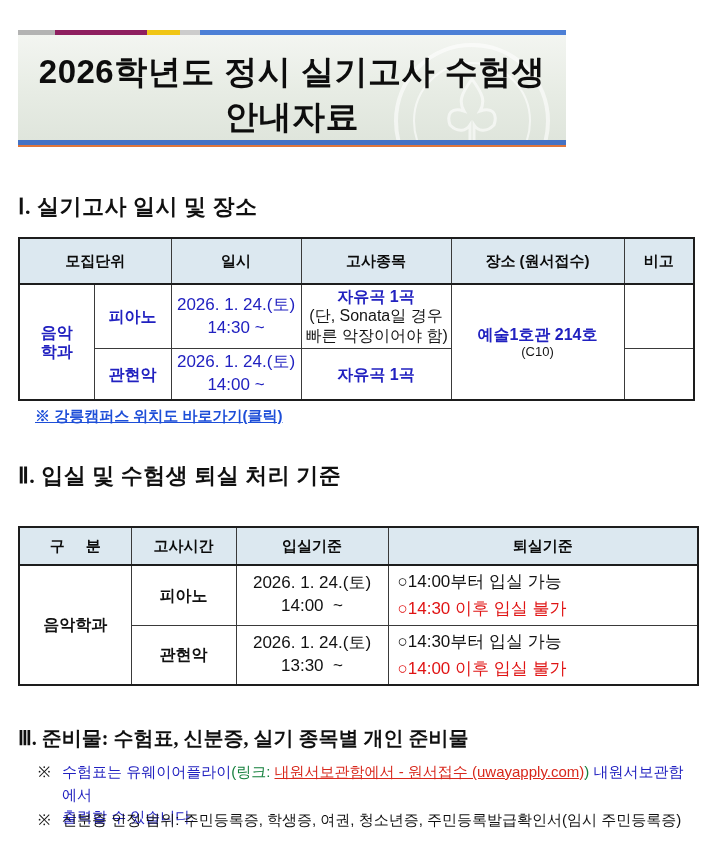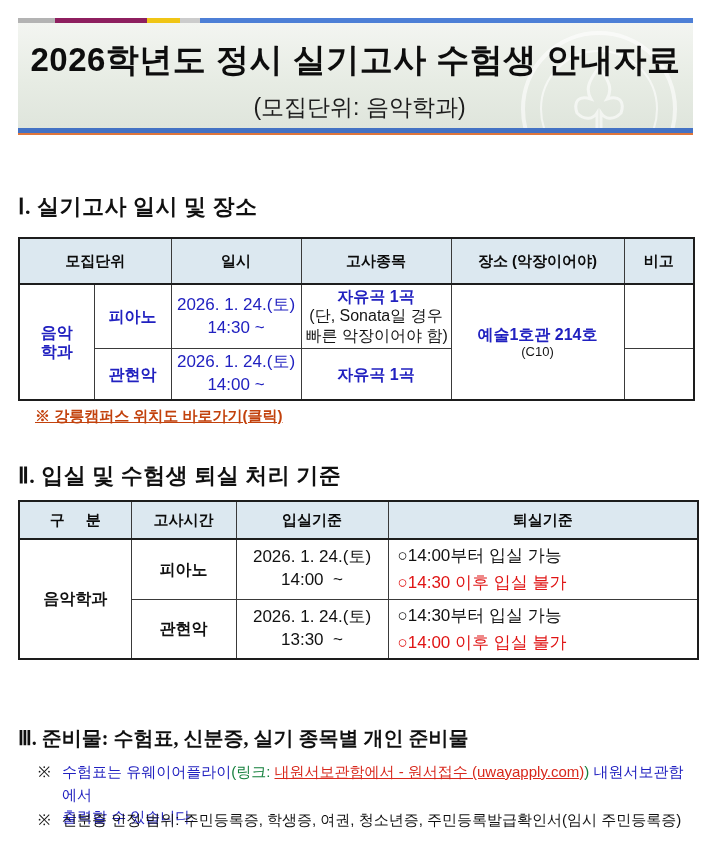--- a/index.html
+++ b/index.html
@@ -2,21 +2,21 @@
 <html><head>
 <meta charset="utf-8">
 <style>
   html,body{margin:0;padding:0;}
   body{
     width:711px;height:855px;position:relative;background:#ffffff;
     font-family:"Liberation Sans", sans-serif;color:#111;
     -webkit-font-smoothing:antialiased;
   }
   
-  .banner{position:absolute;left:18px;top:18px;width:675px;}
+  .banner{position:absolute;left:18px;top:30px;width:548px;}
   .topbar{display:flex;height:5px;}
   .seg-gray{width:37px;background:#b3b3b3;}
   .seg-maroon{width:92px;background:#8e1f5f;}
   .seg-yellow{width:33px;background:#f0c515;}
   .seg-lgray{width:20px;background:#cccccc;}
   .seg-blue{flex:1;background:#4d7fd6;}
   .banner-body{
     position:relative;height:105px;overflow:hidden;
     background:linear-gradient(180deg,#f3f5f1 0%,#e7ece4 55%,#dfe5dc 100%);
   }
@@ -40,21 +40,21 @@
     font-family:"Liberation Serif", serif;font-size:22px;font-weight:600;color:#101010;
     letter-spacing:.5px;white-space:pre;
   }
   #s1-heading{top:192px;}
   #s2-heading{top:461px;}
   #s3-heading{top:725px;font-size:20px;font-weight:800;letter-spacing:0;}
 
   
   table{border-collapse:collapse;table-layout:fixed;position:absolute;left:18px;}
   #table1{top:237px;width:675px;}
-  #table2{top:500px;width:679px;}
+  #table2{top:526px;width:679px;}
   th,td{border:1px solid #3a3a3a;padding:2px 4px;text-align:center;vertical-align:middle;overflow:hidden;}
   table{border:2px solid #1d1d1d;}
   th{
     background:#dce8f0;font-size:15px;font-weight:700;color:#0b0b0b;white-space:pre;
   }
   #table1 tr.thead{height:46px;}
   #table1 tr.r1{height:62px;}
   #table1 tr.r2{height:50px;}
   #table1 th{border-bottom:2px solid #1d1d1d;}
   #table2 tr.thead{height:38px;}
@@ -68,21 +68,21 @@
   .cell-main{font-size:16px;line-height:1.2;display:block;white-space:pre;}
   .cell-date{font-size:17px;line-height:1.35;display:block;white-space:pre;}
   .cell-note{font-size:16px;line-height:1.25;display:block;color:#141414;font-weight:400;white-space:pre;}
   .venue-note{font-size:13px;color:#141414;font-weight:400;display:block;white-space:pre;}
   .rules-cell{text-align:left;padding-left:9px;}
   .rule-line{display:block;font-size:17px;line-height:1.6;white-space:pre;}
 
   
   .map-link{
     position:absolute;left:35px;top:407px;font-size:15px;font-weight:700;
-    color:#c2410c;text-decoration:underline;cursor:pointer;white-space:pre;
+    color:#1d4ed8;text-decoration:underline;cursor:pointer;white-space:pre;
   }
   .bullet{position:absolute;left:38px;display:flex;font-size:15px;line-height:1.5;}
   #bullet1{top:761px;width:660px;}
   #bullet2{top:809px;width:665px;}
   .bullet .marker{width:24px;flex:0 0 24px;color:#141414;}
   .bullet .btext{flex:1;white-space:pre-wrap;}
   .uway-link{color:#d8281c;text-decoration:underline;cursor:pointer;}
   .red-paren{color:#15803d;}
 </style>
 </head>
@@ -122,21 +122,21 @@
         <col style="width:130px">
       <col style="width:150px">
         <col style="width:173px">
         <col style="width:70px">
     </colgroup>
     <tbody>
         <tr class="thead">
       <th colspan="2">모집단위</th>
       <th>일시</th>
       <th>고사종목</th>
-      <th>장소 (악장이어야)</th>
+      <th>장소 (원서접수)</th>
       <th>비고</th>
     </tr>
     <tr class="r1">
       <td rowspan="2">
         <span class="cell-main blue b">음악</span>
         <span class="cell-main blue b">학과</span>
       </td>
       <td>
         <span class="cell-main blue b">피아노</span>
       </td>

